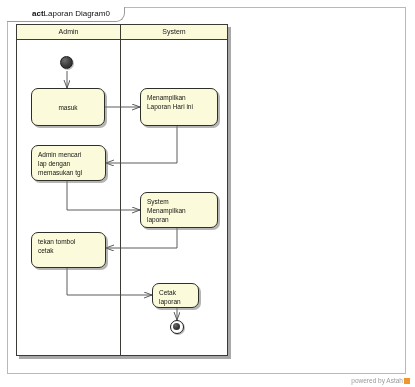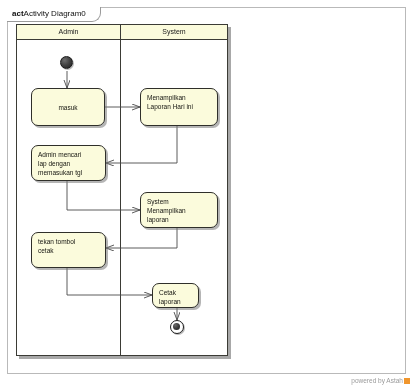--- a/index.html
+++ b/index.html
@@ -45,20 +45,21 @@
     box-sizing: border-box;
     line-height: 14px;
     white-space: nowrap;
     font-size: 8px;
     color: #111111;
     border-bottom-right-radius: 9px;
   }
   .frame-tab .kw {
     font-weight: bold;
     font-size: 8px;
+    margin-left: 20px;
   }
   .frame-tab .nm {
     font-weight: normal;
     font-size: 8px;
   }
 
   
   .lanes {
     position: absolute;
     left: 16px;
@@ -181,21 +182,21 @@
     margin-left: 1px;
   }
 </style>
 </head>
 <body>
 
 <div id="canvas">
 
   <div class="frame"></div>
   <div class="frame-tab">
-    <span class="kw">act</span><span class="nm">Activity Diagram0</span>
+    <span class="kw">act</span><span class="nm">Laporan Diagram0</span>
   </div>
 
   <div class="lanes">
     <div class="lane-shadow"></div>
 
     <div class="lane lane-admin">
       <div class="lane-head">Admin</div>
     </div>
 
     <div class="lane lane-system">

